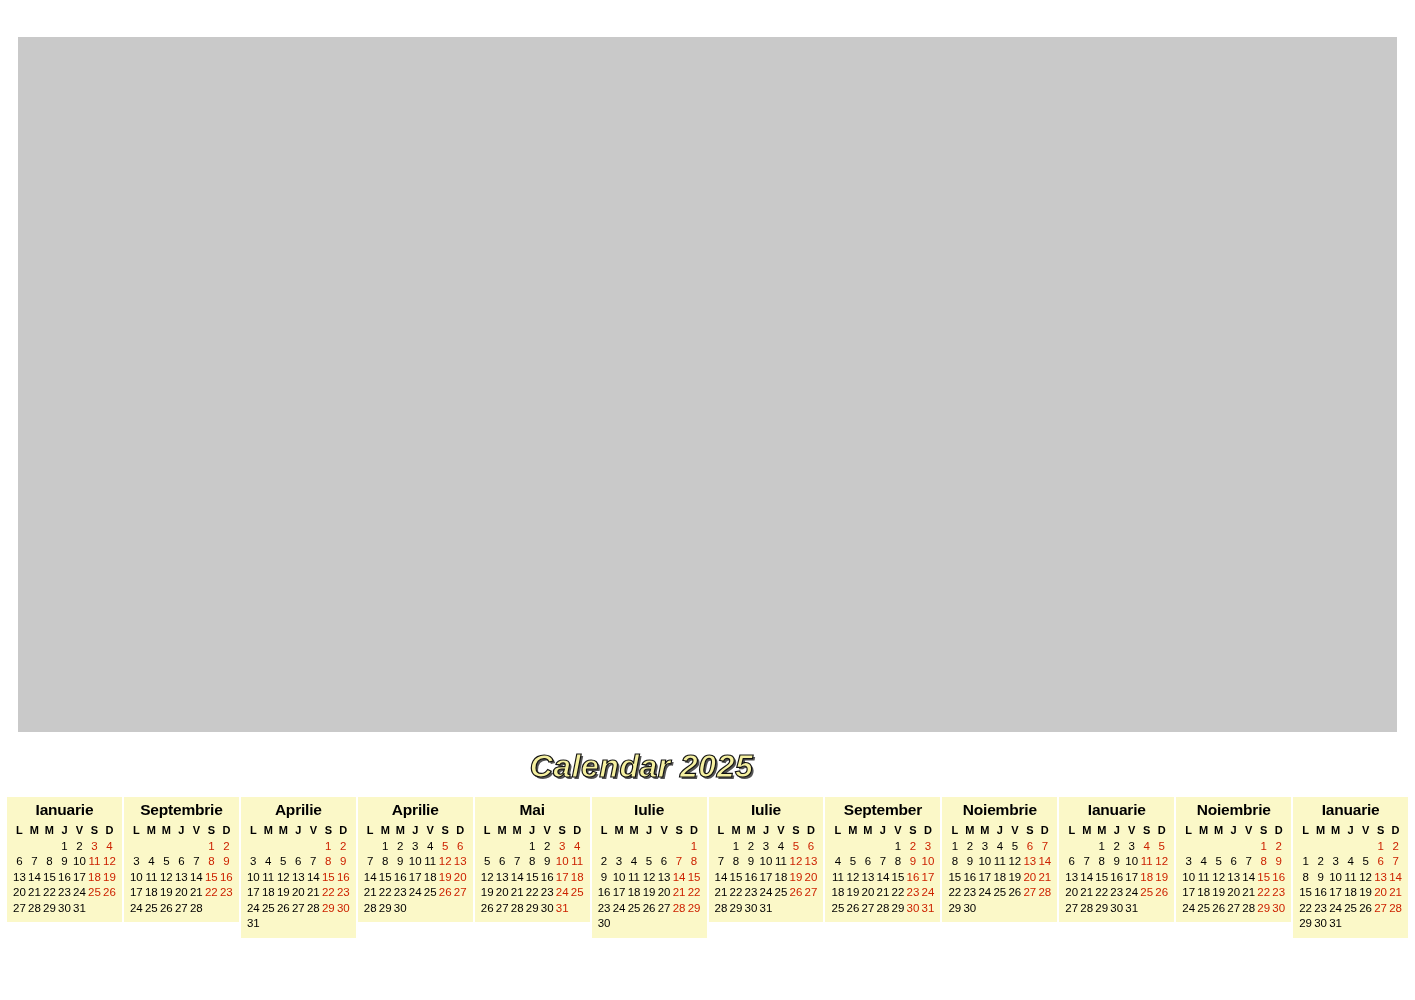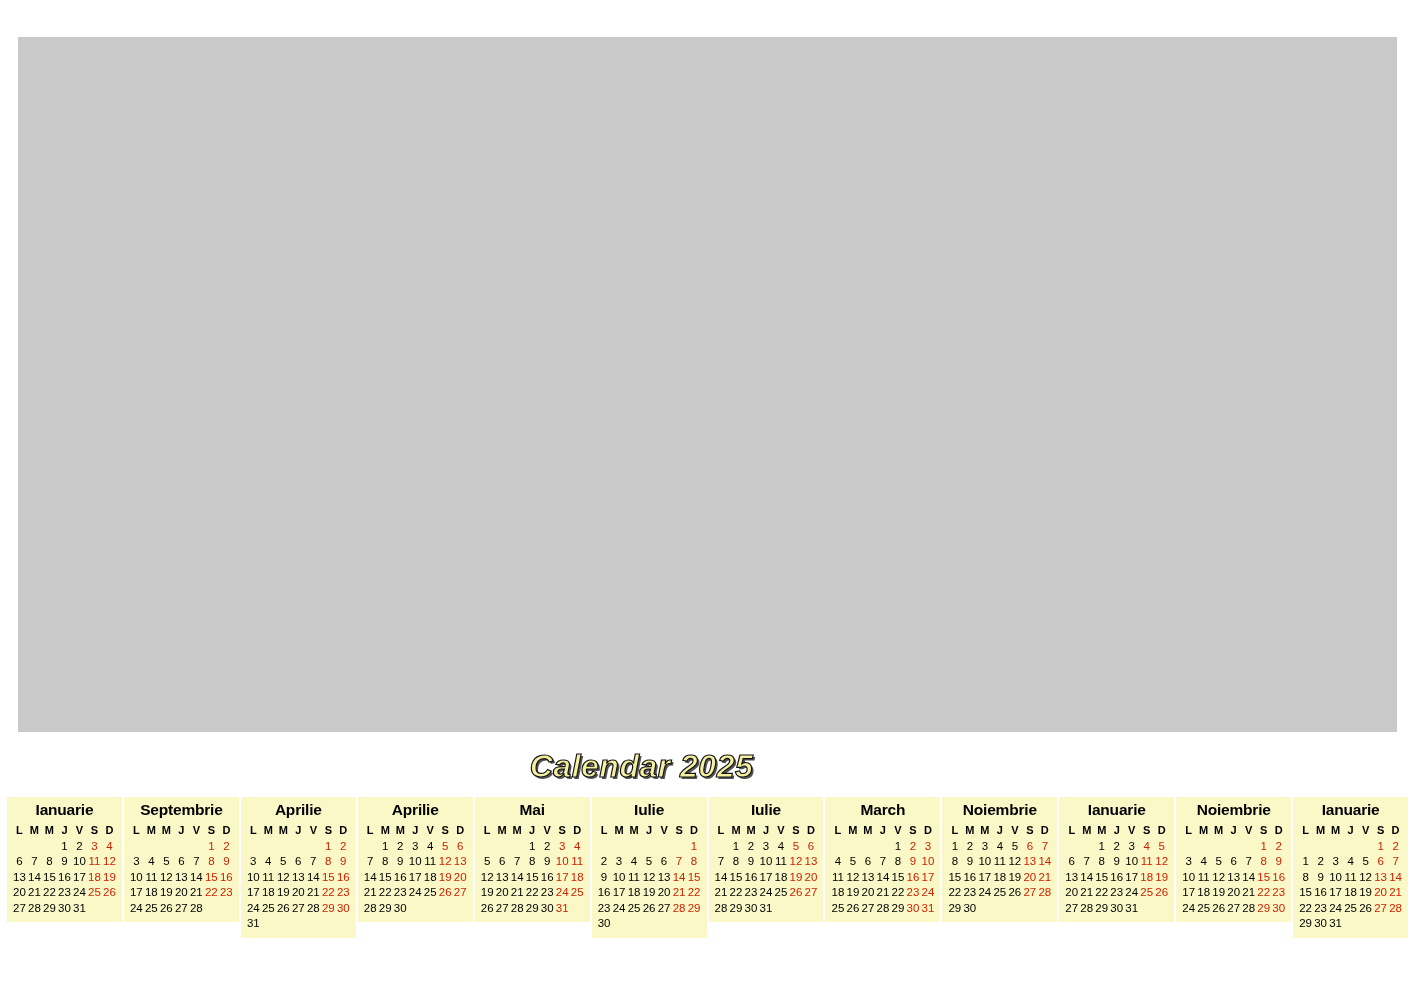--- a/index.html
+++ b/index.html
@@ -550,21 +550,21 @@
             <td>30</td>
             <td>31</td>
             <td class="empty"></td>
             <td class="empty"></td>
             <td class="empty"></td>
           </tr>
         </tbody>
       </table>
     </div>
     <div class="month">
-      <div class="month-name">March</div>
+      <div class="month-name">September</div>
       <table class="cal">
         <thead>
           <tr>
             <th>L</th>
             <th>M</th>
             <th>M</th>
             <th>J</th>
             <th>V</th>
             <th>S</th>
             <th>D</th>

